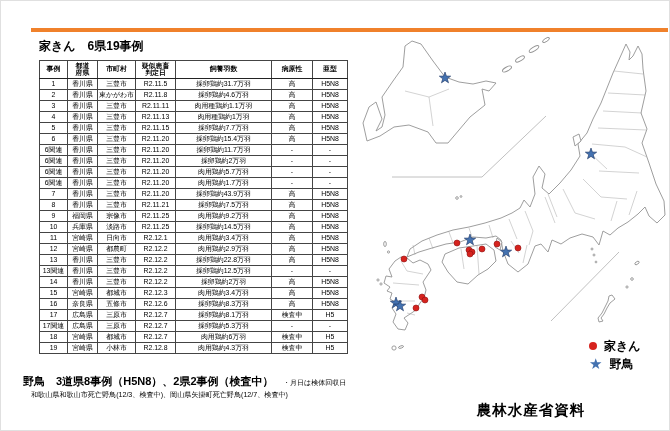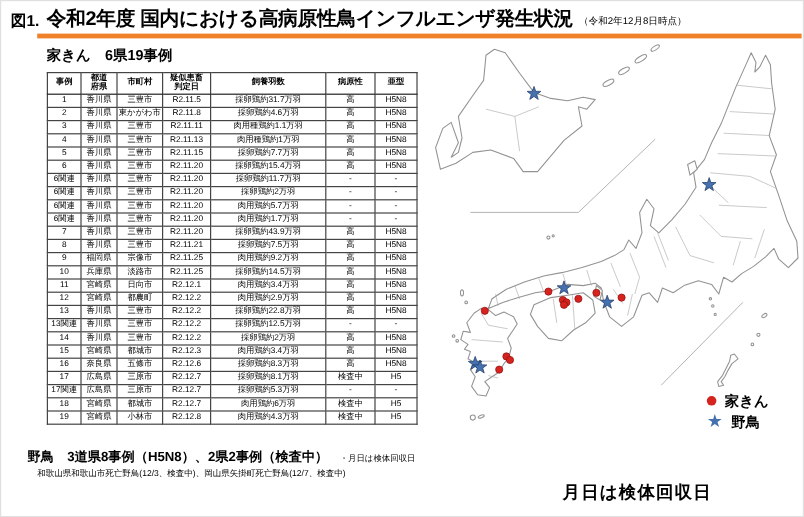--- a/index.html
+++ b/index.html
@@ -11,41 +11,36 @@
   .main-title{font-size:16.5px;font-weight:bold;margin-left:6px;margin-top:2px;white-space:nowrap;letter-spacing:-0.3px;}
   .asof{font-size:8px;margin-left:5px;margin-top:9px;white-space:nowrap;}
   .title-bar{position:absolute;left:30px;top:27px;width:637px;height:4px;background:#f0812b;}
   .p-head{position:absolute;left:38px;top:37px;font-size:12px;font-weight:bold;}
   .p-table{position:absolute;left:38px;top:59px;width:308px;border-collapse:collapse;table-layout:fixed;
            font-size:6.9px;line-height:1.2;}
   .p-table th,.p-table td{border:1px solid #444;text-align:center;padding:0.5px 1px;
            overflow:hidden;white-space:nowrap;height:9px;}
   .p-table th{font-weight:bold;white-space:pre-line;line-height:1.15;height:15px;border-bottom:1.4px solid #222;}
   .map-svg{position:absolute;left:348px;top:30px;}
-  .legend{position:absolute;left:588px;top:324px;}
+  .legend{position:absolute;left:588px;top:336px;}
   .legend-row{display:flex;align-items:center;gap:7px;height:18px;font-size:12px;font-weight:bold;}
   .legend-dot{width:8px;height:8px;border-radius:50%;flex:0 0 auto;}
   .legend-star{font-size:15px;line-height:1;flex:0 0 auto;transform:translateY(-1px);}
   .wb-head-row{position:absolute;left:22px;top:370px;white-space:nowrap;}
   .wb-head{font-size:11px;font-weight:bold;display:inline;}
   .wb-note{font-size:7px;display:inline;margin-left:5px;}
   .wb-details{position:absolute;left:30px;top:389px;font-size:7.1px;line-height:1.55;white-space:nowrap;}
   .source{position:absolute;left:400px;top:400px;width:260px;text-align:center;
           font-size:14.5px;font-weight:bold;letter-spacing:1px;}
 </style>
 </head>
 <body>
 
 <div class="page">
 
-  <div class="hdr">
-    <div class="fig-label">図1.</div>
-    <div class="main-title">令和2年度 国内における高病原性鳥インフルエンザ発生状況</div>
-    <div class="asof">（令和2年12月8日時点）</div>
-  </div>
   <div class="title-bar" style="background: rgb(240, 129, 43);"></div>
 
   <div class="p-head">家きん　6県19事例</div>
 
   <table class="p-table">
     <colgroup>
       <col style="width:28px">
         <col style="width:30px">
         <col style="width:38px">
       <col style="width:40px">
@@ -381,15 +376,15 @@
   </div>
 
   <div class="wb-head-row">
     <div class="wb-head">野鳥　3道県8事例（H5N8）、2県2事例（検査中）</div>
     <div class="wb-note">・月日は検体回収日</div>
   </div>
   <div class="wb-details">
     <div>和歌山県和歌山市死亡野鳥(12/3、検査中)、岡山県矢掛町死亡野鳥(12/7、検査中)</div>
   </div>
 
-  <div class="source">月日は検体回収日</div>
+  <div class="source">農林水産省資料</div>
 
 </div>
 
 </body></html>

